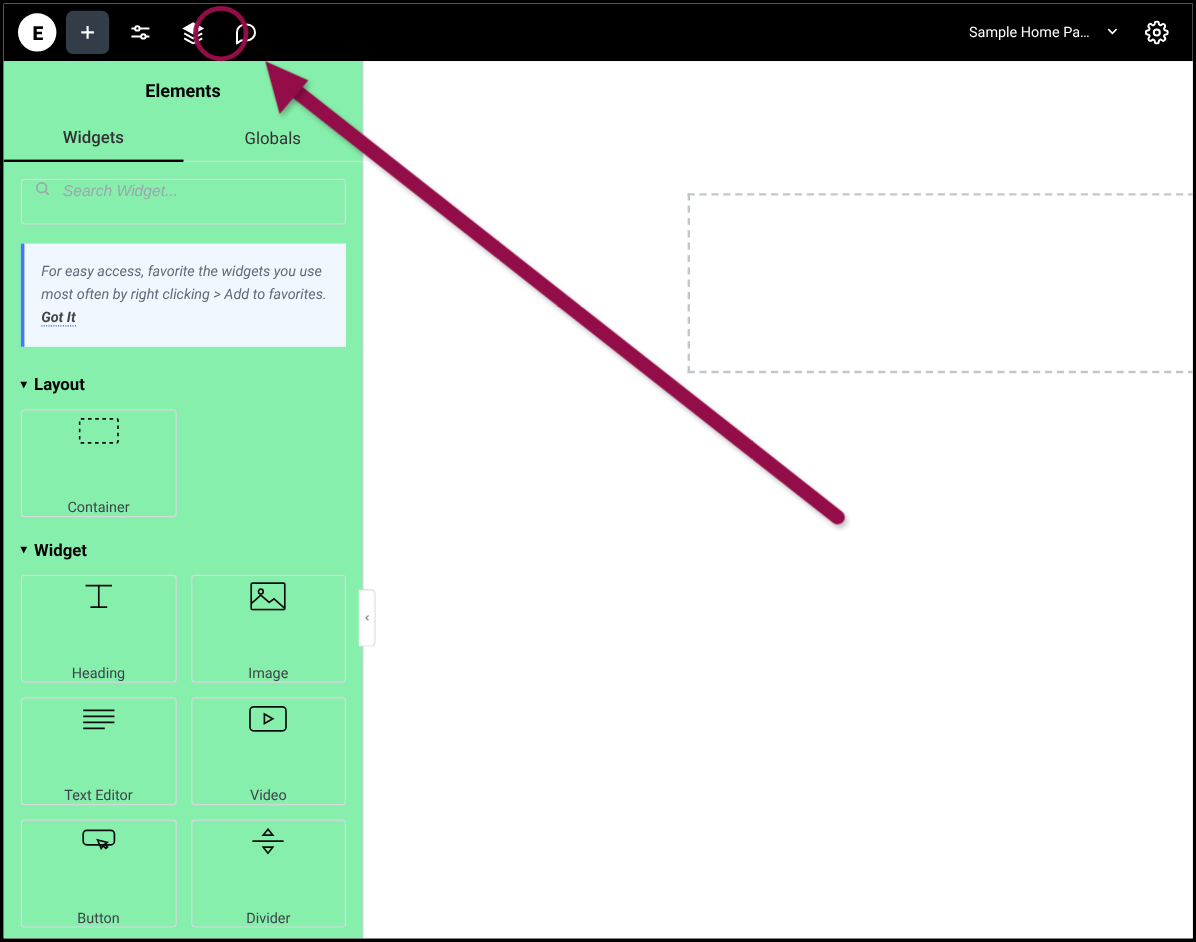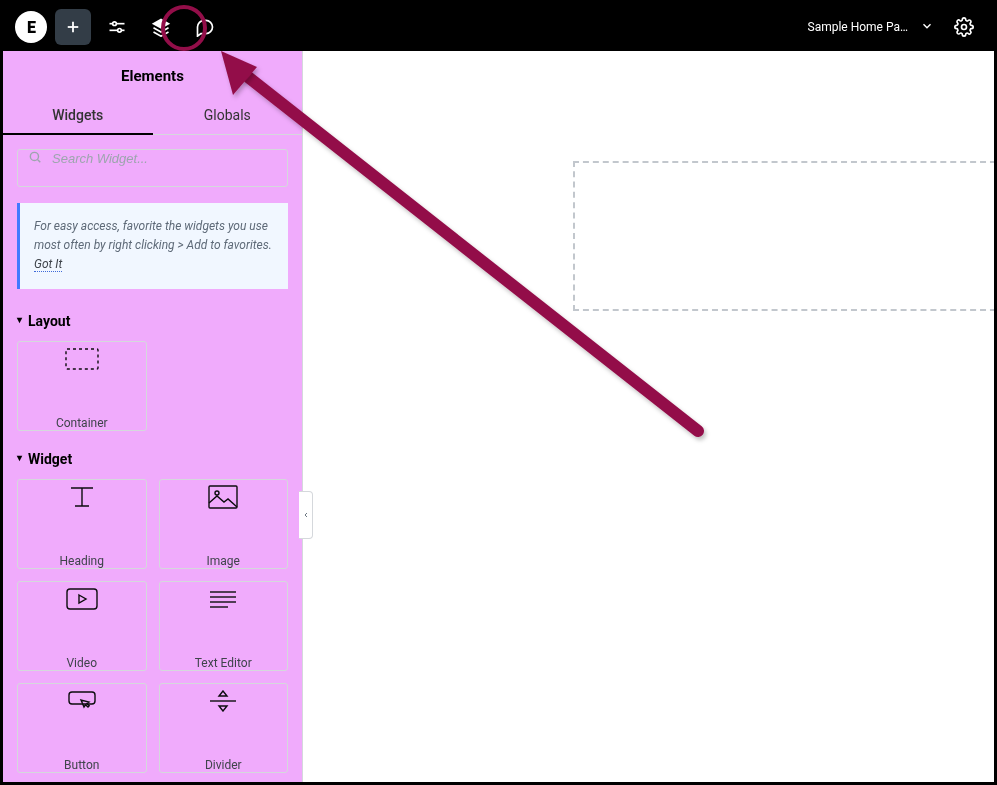--- a/index.html
+++ b/index.html
@@ -78,40 +78,41 @@
   }
 
   
   .workspace {
     display:flex;
     height:calc(100% - 48px);
   }
   .panel {
     width:300px;
     border-right:1px solid #d5d8dc;
-    background:#f0abfc;
+    background:#86efac;
     display:flex;
     flex-direction:column;
     position:relative;
   }
   .canvas {
     flex:1;
     background:#fff;
     position:relative;
   }
 
   
   .panel-title {
     text-align:center;
     font-weight:700;
     font-size:15px;
     padding:16px 0 12px 0;
   }
   .tabs {
     display:flex;
+    align-items:center;
   }
   .tab {
     flex:1;
     text-align:center;
     font-size:14px;
     padding:10px 0 10px 0;
     cursor:pointer;
     color:#333;
     border-bottom:1px solid #d5d8dc;
   }
@@ -147,21 +148,21 @@
     background:#f1f7ff;
     border-left:3px solid #4179ff;
     padding:14px 14px;
     font-size:12px;
     color:#5e6a78;
     font-style:italic;
     line-height:1.6;
     margin-bottom:24px;
   }
   .tip em.link {
-    font-weight:400;
+    font-weight:700;
     color:#3f444b;
     border-bottom:1px dotted #3f6ad8;
     cursor:pointer;
   }
 
   .section-head {
     font-size:14px;
     font-weight:700;
     margin:10px 0 12px 0;
     display:flex;
@@ -355,43 +356,43 @@
                 <rect x="1" y="1" width="28" height="22" rx="1"></rect>
                 <circle cx="9" cy="8" r="2"></circle>
                 <path d="M1 18l8-7 7 6 4-3 9 8"></path>
               </svg>
           </div>
           <div class="w-label">Image</div>
         </div>
 
         <div class="widget-card">
           <div class="w-icon">
-            <svg width="32" height="22" viewBox="0 0 32 22" fill="none" stroke="#0c0d0e" stroke-width="1.4">
-                <rect x="1" y="1" width="30" height="20" rx="3"></rect>
-                <polygon points="13,7 20,11 13,15" fill="none"></polygon>
-              </svg>
-          </div>
-          <div class="w-label">Video</div>
-        </div>
-
-        <div class="widget-card">
-          <div class="w-icon">
             <svg width="30" height="20" viewBox="0 0 30 20" fill="none" stroke="#0c0d0e" stroke-width="1.4">
                 <line x1="2" y1="3" x2="28" y2="3"></line>
                 <line x1="2" y1="8" x2="28" y2="8"></line>
                 <line x1="2" y1="13" x2="28" y2="13"></line>
                 <line x1="2" y1="18" x2="20" y2="18"></line>
               </svg>
           </div>
           <div class="w-label">Text Editor</div>
         </div>
 
         <div class="widget-card">
           <div class="w-icon">
             <svg width="32" height="22" viewBox="0 0 32 22" fill="none" stroke="#0c0d0e" stroke-width="1.4">
+                <rect x="1" y="1" width="30" height="20" rx="3"></rect>
+                <polygon points="13,7 20,11 13,15" fill="none"></polygon>
+              </svg>
+          </div>
+          <div class="w-label">Video</div>
+        </div>
+
+        <div class="widget-card">
+          <div class="w-icon">
+            <svg width="32" height="22" viewBox="0 0 32 22" fill="none" stroke="#0c0d0e" stroke-width="1.4">
                 <rect x="3" y="2" width="26" height="12" rx="3"></rect>
                 <path d="M15 10l3 7 1.5-2.2L22 17l1.2-1.2-2.2-2.3L23 12z" fill="none"></path>
               </svg>
           </div>
           <div class="w-label">Button</div>
         </div>
 
         <div class="widget-card">
           <div class="w-icon">
             <svg width="30" height="22" viewBox="0 0 30 22" fill="none" stroke="#0c0d0e" stroke-width="1.4">

